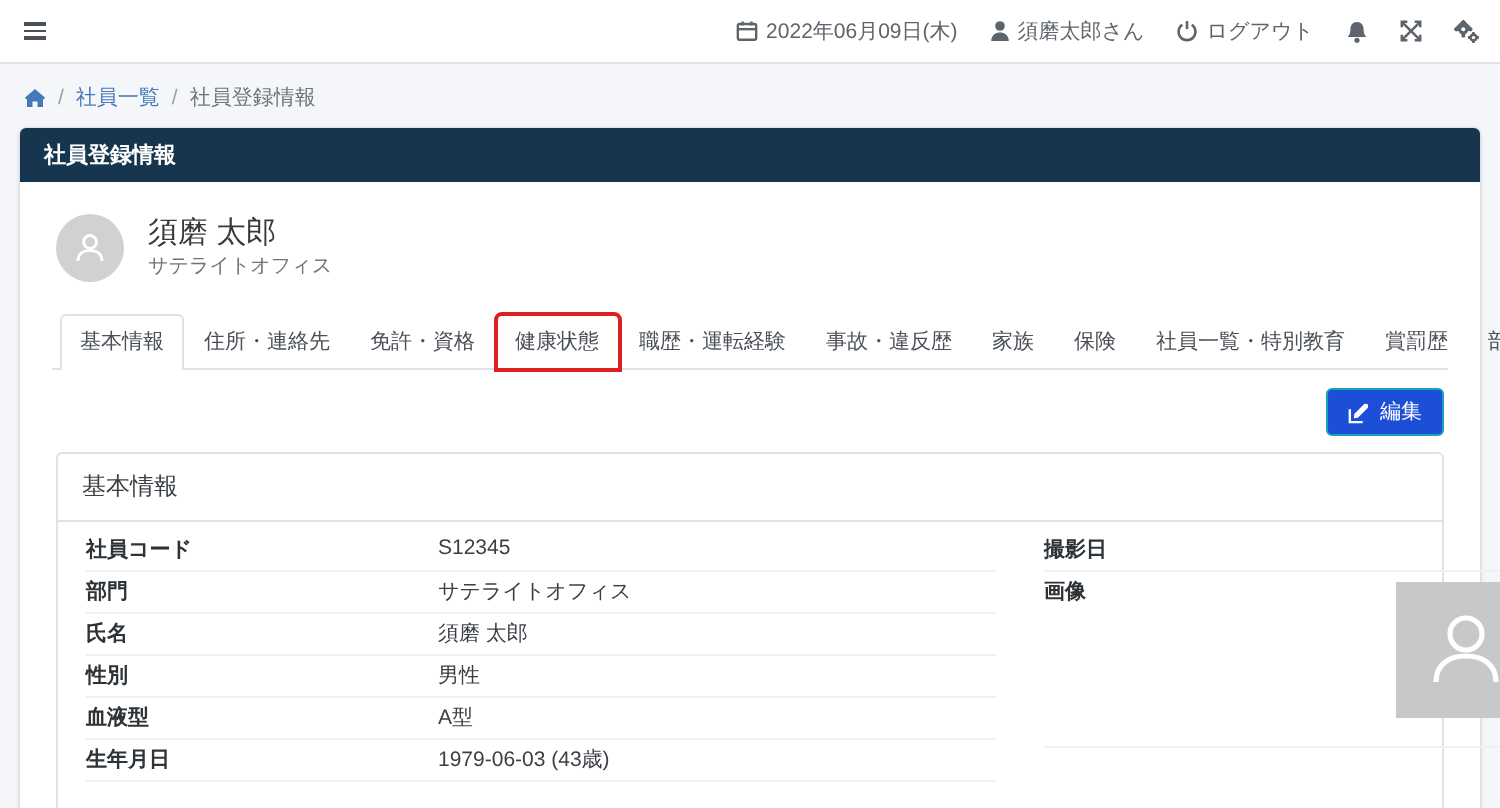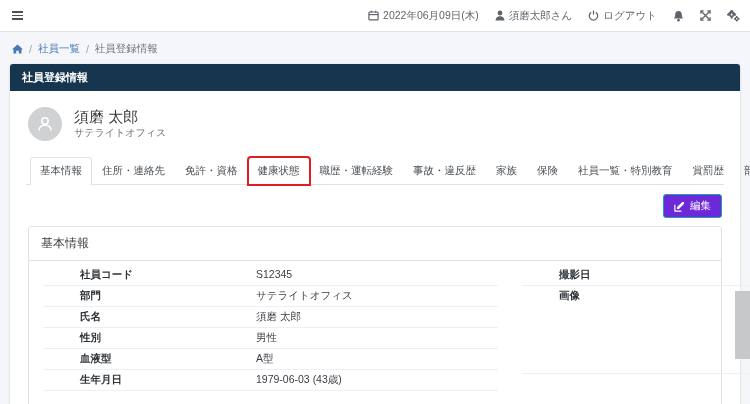--- a/index.html
+++ b/index.html
@@ -51,32 +51,32 @@
     border:1px solid transparent; border-bottom:none; margin-bottom:-1px;
     white-space:nowrap; border-radius:3px 3px 0 0; position:relative;
   }
   .tab.active {
     background:#fff; border-color:#dee2e6 #dee2e6 #fff; color:#495057;
   }
   .tab.highlighted { outline:2px solid #dd1f1f; outline-offset:-1px; }
   
   .edit-row { display:flex; justify-content:flex-end; padding:9px 2px 8px 2px; }
   .btn-edit {
-    background:#6d28d9; border:1px solid #17a2b8; color:#fff; font-size:10.5px;
+    background:#1d4ed8; border:1px solid #17a2b8; color:#fff; font-size:10.5px;
     padding:4px 10px; border-radius:3px; display:flex; align-items:center; gap:5px; cursor:pointer;
     font-family:inherit;
   }
   
   .section { border:1px solid #dfe3e7; border-radius:3px; margin:0 2px 8px 2px; }
   .section-header { padding:8px 12px; font-size:12px; color:#3a3f44; border-bottom:1px solid #dee2e6; }
   .section-body { display:flex; padding:4px 14px 10px 14px; gap:24px; }
   .col-left { width:455px; flex:0 0 auto; }
   .col-right { flex:1 1 auto; }
   .info-row { display:flex; border-bottom:1px solid #edf0f2; padding:3px 0; min-height:17px; align-items:flex-start; }
-  .info-label { width:176px; flex:0 0 auto; font-weight:bold; font-size:10.5px; color:#2e3338;margin-left:37px; }
+  .info-label { width:176px; flex:0 0 auto; font-weight:bold; font-size:10.5px; color:#2e3338; }
   .info-value { font-size:10.5px; color:#3a3f44; }
   .photo-row { border-bottom:1px solid #edf0f2; padding:3px 0; min-height:17px; display:flex; }
   .image-row { display:flex; border-bottom:1px solid #edf0f2; padding:3px 0 14px 0; }
   .image-holder { flex:1; display:flex; justify-content:center; padding-top:2px; }
   .img-placeholder {
     width:70px; height:68px; background:#c6c8ca;
     display:flex; align-items:center; justify-content:center;
   }
 </style>
 </head>

